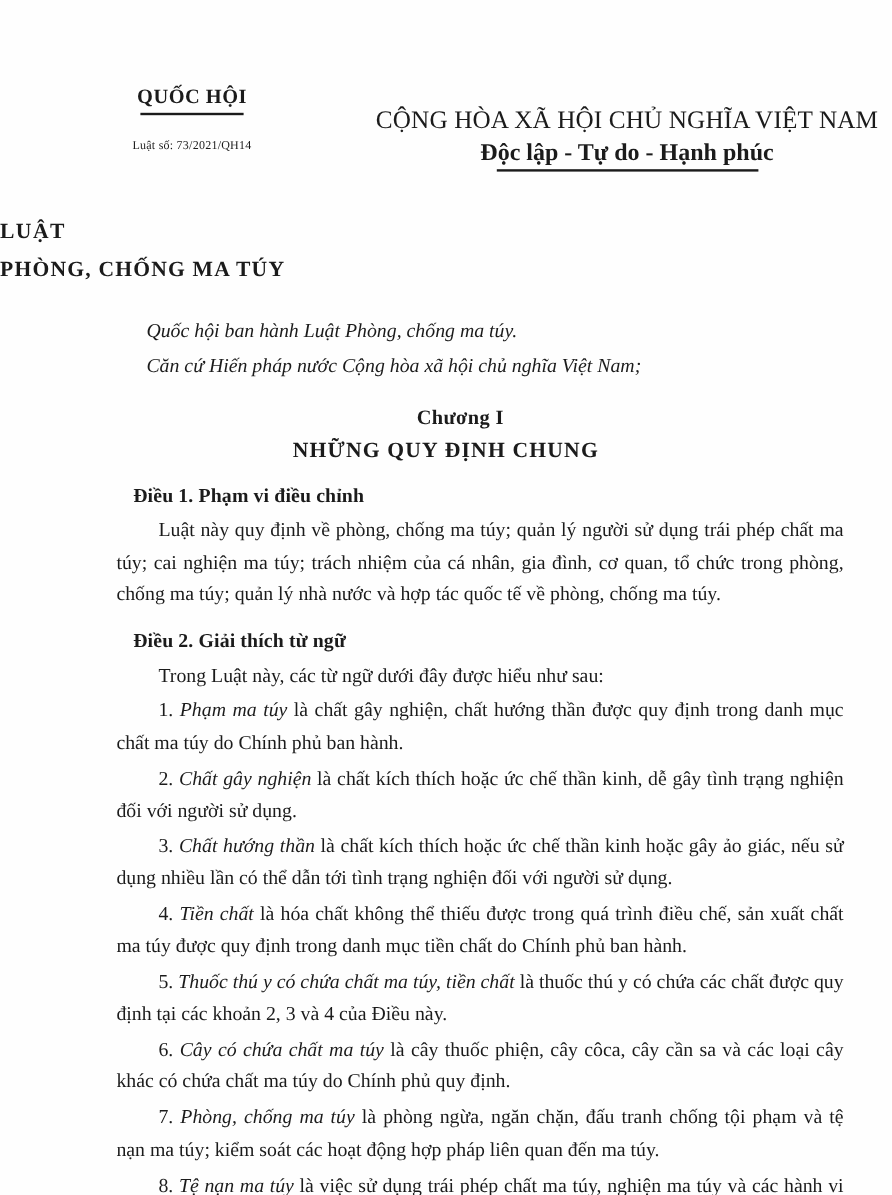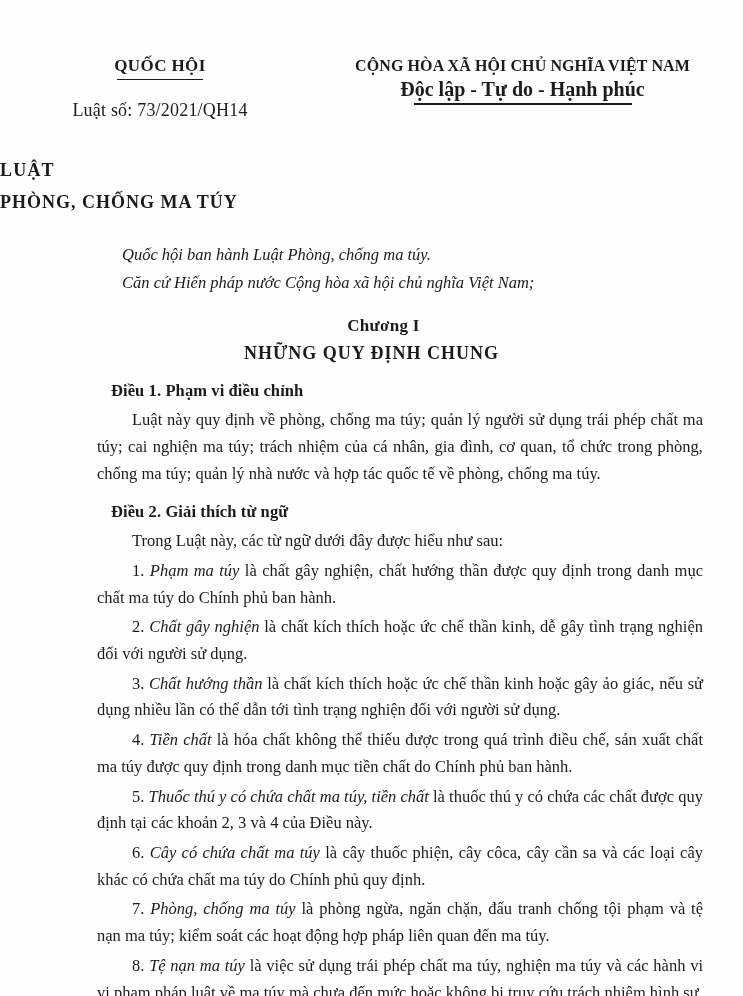--- a/index.html
+++ b/index.html
@@ -21,21 +21,21 @@
     height: 996px;
     background: #fefefe;
     padding: 0;
   }
 
   
   .masthead {
     position: relative;
     display: flex;
     align-items: flex-start;
-    padding-top: 56px;
+    padding-top: 71px;
   }
   .mast-left {
     width: 300px;
     text-align: center;
     padding-left: 10px;
   }
   .mast-right {
     flex: 1;
     text-align: center;
     padding-right: 8px;
@@ -47,41 +47,42 @@
     display: inline-block;
     line-height: 1.15;
   }
   .org-rule {
     width: 86px;
     height: 1.6px;
     background: #1b1b1b;
     margin: 3px auto 0 auto;
   }
   .nation-name {
-    font-size: 16px;
-    font-weight: bold;
+    font-size: 21px;
+    font-weight: normal;
     letter-spacing: 0.1px;
     line-height: 1.2;
     white-space: nowrap;
+    margin-top: 17px;
   }
   .motto {
     font-size: 20px;
     font-weight: bold;
     line-height: 1.2;
     margin-top: 2px;
     display: inline-block;
   }
   .motto-rule {
     width: 218px;
     height: 1.6px;
     background: #1b1b1b;
     margin: 2px auto 0 auto;
   }
   .law-number {
-    font-size: 18px;
+    font-size: 10px;
     text-align: center;
     margin-top: 20px;
     letter-spacing: 0.2px;
   }
 
   
   .doc-title-block {
     text-align: left;
     margin-top: 37px;
   }

